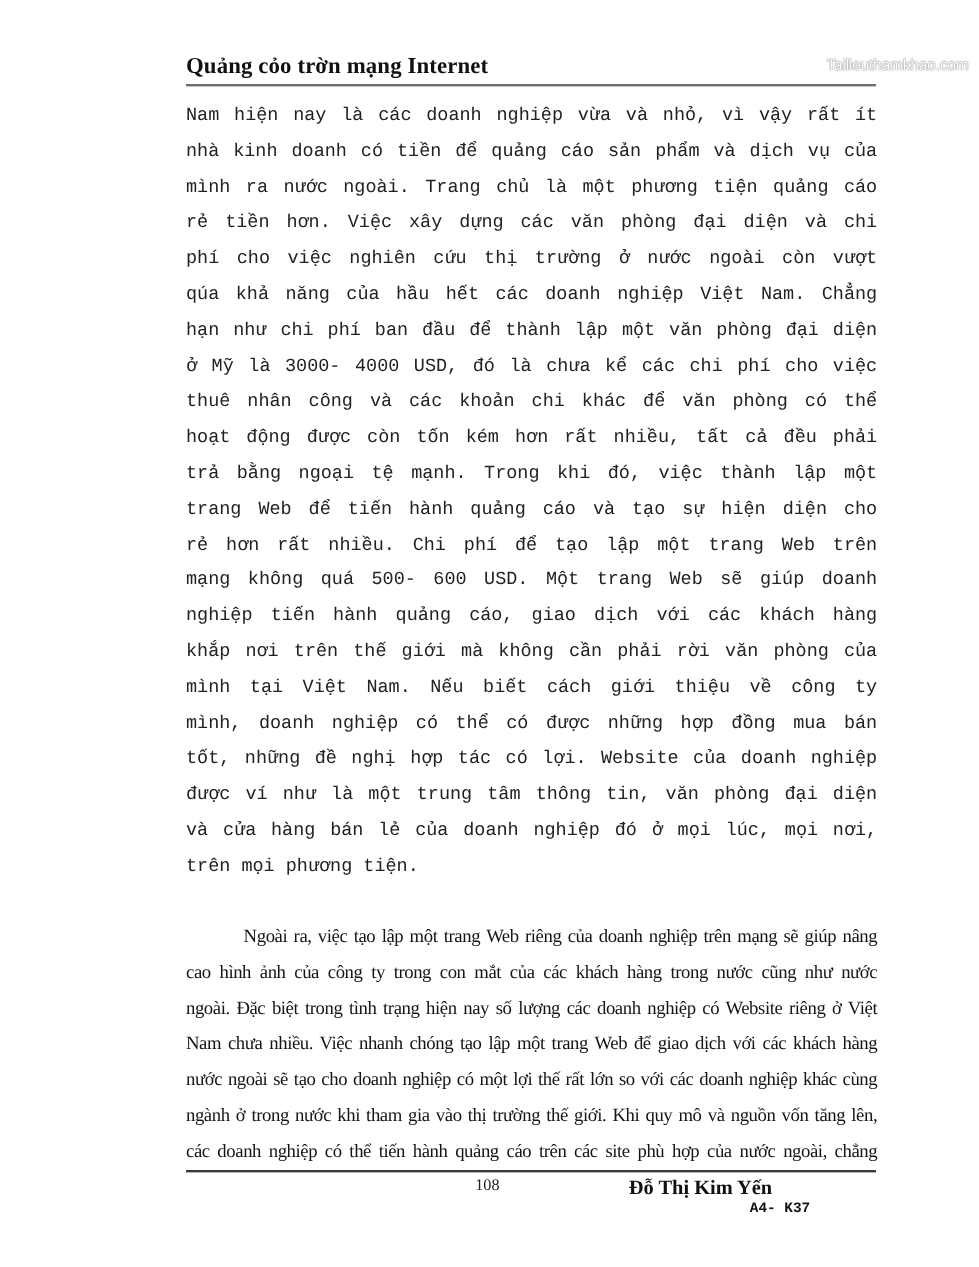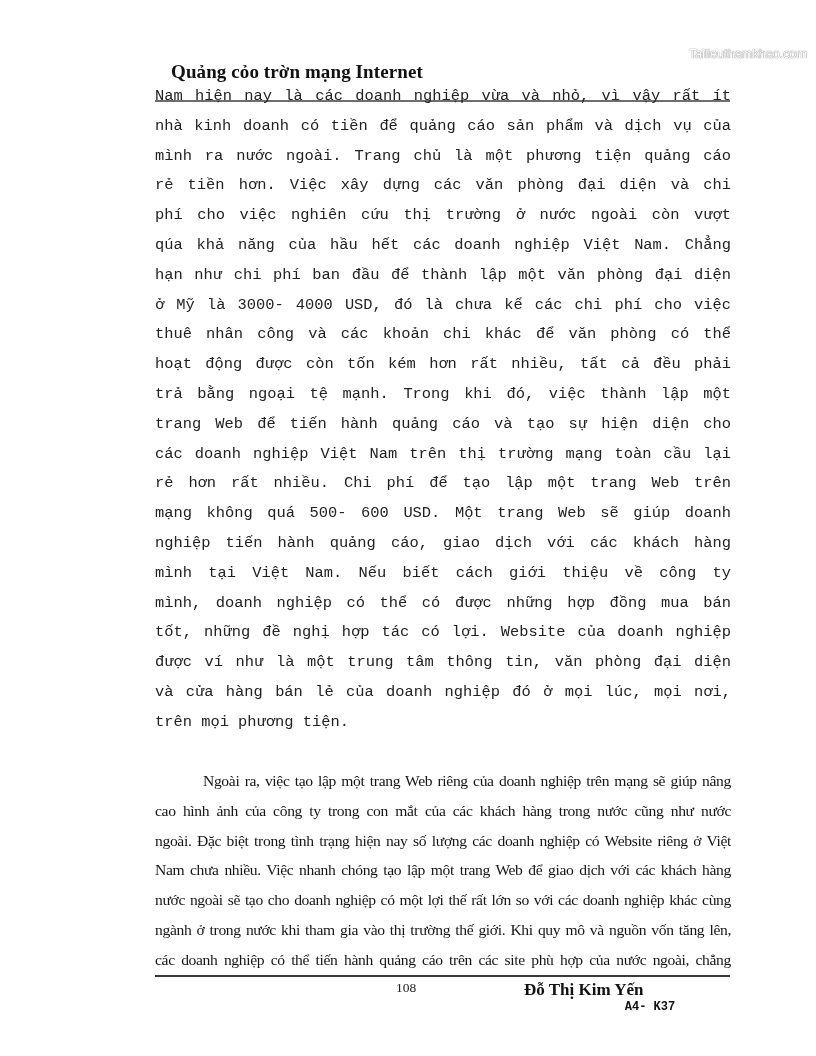--- a/index.html
+++ b/index.html
@@ -29,21 +29,21 @@
       position: absolute;
       left: 155px;
       top: 44px;
       width: 575px;
     }
     .page-title {
       font-family: "Liberation Serif", serif;
       font-weight: bold;
       font-size: 19px;
       color: #111;
-      margin: 16px;
+      margin: 0;
       line-height: 24px;
       letter-spacing: 0.1px;
     }
     .header-rule {
       margin-top: 2px;
       height: 2px;
       background: #6e6e6e;
       width: 575px;
     }
     .mono-block {
@@ -144,24 +144,24 @@
   <div class="mono-line">mình ra nước ngoài. Trang chủ là một phương tiện quảng cáo</div>
   <div class="mono-line">rẻ tiền hơn. Việc xây dựng các văn phòng đại diện và chi</div>
   <div class="mono-line">phí cho việc nghiên cứu thị trường ở nước ngoài còn vượt</div>
   <div class="mono-line">qúa khả năng của hầu hết các doanh nghiệp Việt Nam. Chẳng</div>
   <div class="mono-line">hạn như chi phí ban đầu để thành lập một văn phòng đại diện</div>
   <div class="mono-line">ở Mỹ là 3000- 4000 USD, đó là chưa kể các chi phí cho việc</div>
   <div class="mono-line">thuê nhân công và các khoản chi khác để văn phòng có thể</div>
   <div class="mono-line">hoạt động được còn tốn kém hơn rất nhiều, tất cả đều phải</div>
   <div class="mono-line">trả bằng ngoại tệ mạnh. Trong khi đó, việc thành lập một</div>
   <div class="mono-line">trang Web để tiến hành quảng cáo và tạo sự hiện diện cho</div>
-  <div class="mono-line">các doanh nghiệp Việt Nam trên thị trường mạng toàn cầu lại</div>
   <div class="mono-line">rẻ hơn rất nhiều. Chi phí để tạo lập một trang Web trên</div>
   <div class="mono-line">mạng không quá 500- 600 USD. Một trang Web sẽ giúp doanh</div>
   <div class="mono-line">nghiệp tiến hành quảng cáo, giao dịch với các khách hàng</div>
+  <div class="mono-line">khắp nơi trên thế giới mà không cần phải rời văn phòng của</div>
   <div class="mono-line">mình tại Việt Nam. Nếu biết cách giới thiệu về công ty</div>
   <div class="mono-line">mình, doanh nghiệp có thể có được những hợp đồng mua bán</div>
   <div class="mono-line">tốt, những đề nghị hợp tác có lợi. Website của doanh nghiệp</div>
   <div class="mono-line">được ví như là một trung tâm thông tin, văn phòng đại diện</div>
   <div class="mono-line">và cửa hàng bán lẻ của doanh nghiệp đó ở mọi lúc, mọi nơi,</div>
   <div class="mono-line last">trên mọi phương tiện.</div>
 </div>
 
 <div class="serif-block">
   <div class="serif-line indent">Ngoài ra, việc tạo lập một trang Web riêng của doanh nghiệp trên mạng sẽ giúp nâng</div>

